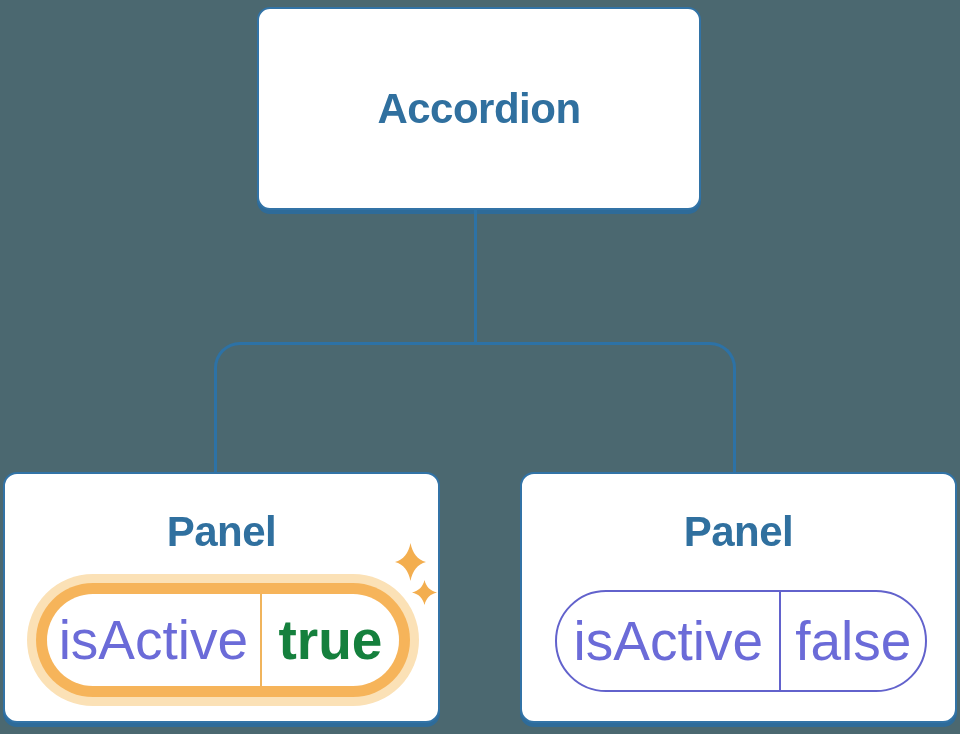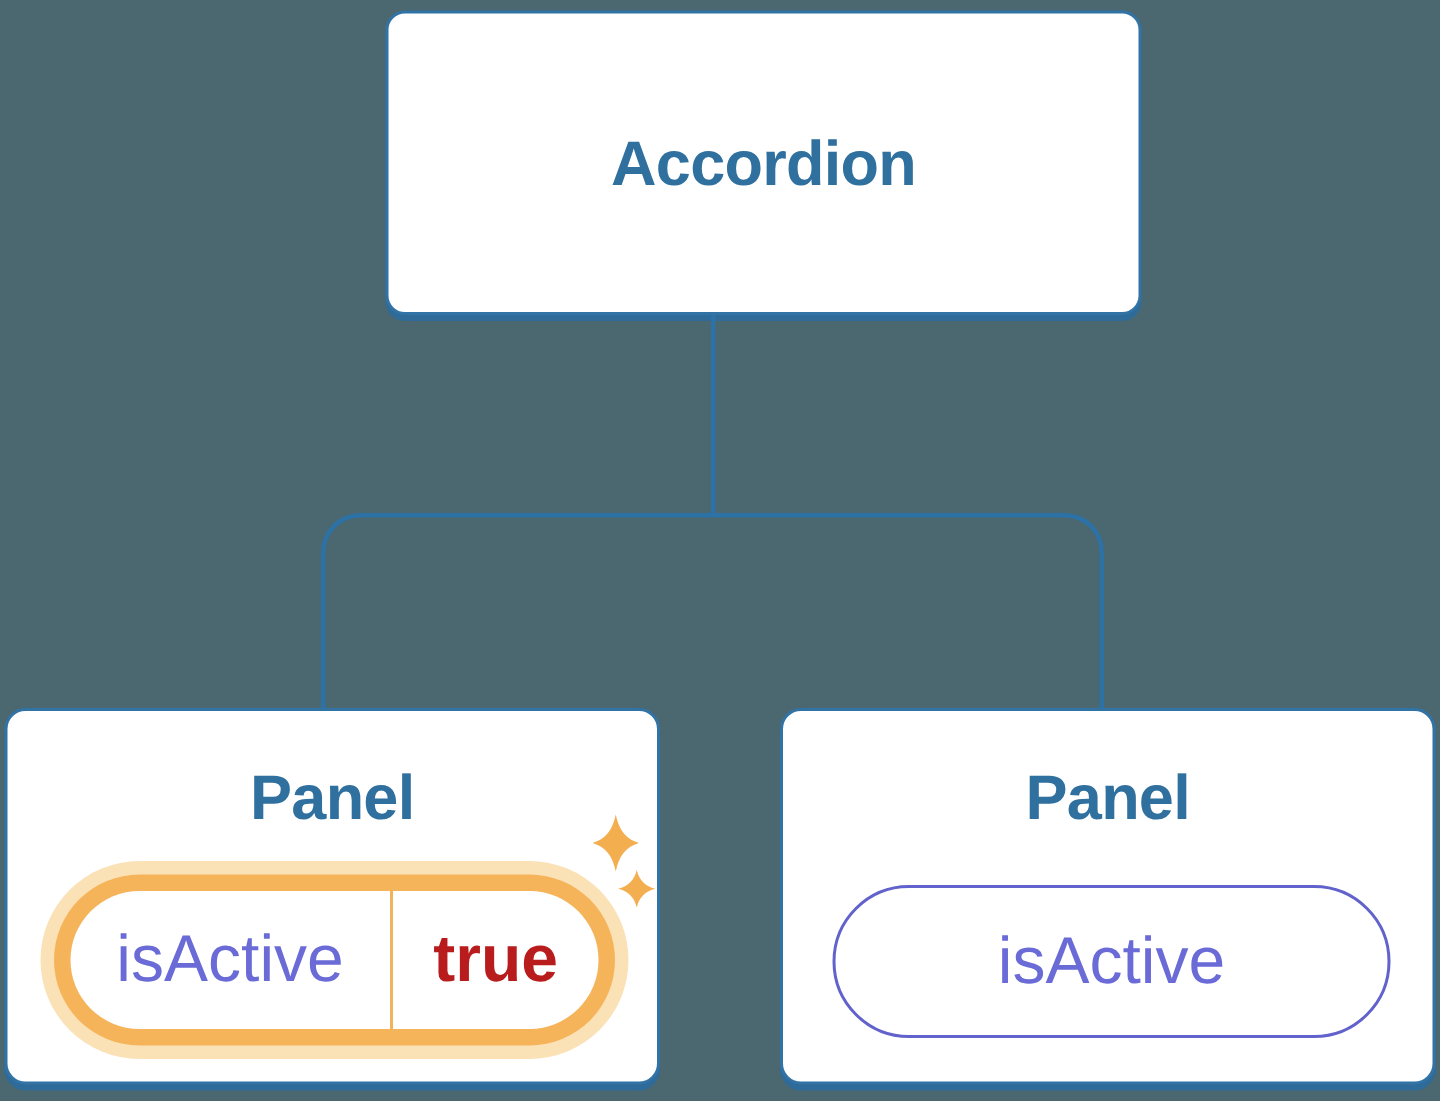--- a/index.html
+++ b/index.html
@@ -13,21 +13,21 @@
   }
   .node {
     position: absolute;
     background: #FFFFFF;
     border: 2px solid #3273A6;
     box-shadow: 0 4px 0 #2E6B99;
     box-sizing: border-box;
   }
   .accordion-node {
     left: 257px; top: 7px;
-    width: 504px; height: 203px;
+    width: 444px; height: 203px;
     border-radius: 13px;
     display: flex; align-items: center; justify-content: center; text-align: center;
   }
   .heading {
     color: #30709F;
     font-size: 42px;
     font-weight: 600;
     letter-spacing: -0.5px;
   }
   .connector-stem {
@@ -93,31 +93,31 @@
     border: 2px solid #6262CC;
     border-radius: 999px;
     box-sizing: border-box;
     display: flex;
     overflow: hidden;
   }
   .pill-cell {
     display: flex;
     align-items: center;
     justify-content: center;
-    font-size: 44px;
+    font-size: 55px;
     color: #6B6BD8;
     min-width: 0;
   }
   .cell-prop   { flex: 1.55; }
   .cell-value  { flex: 1; }
   .divider-orange { border-left: 2px solid #F0B45C; }
   .divider-purple { border-left: 2px solid #6262CC; }
   .value-active {
     font-weight: 700;
-    color: #b91c1c;
+    color: #15803d;
   }
   .sparkle {
     position: absolute;
   }
   .sparkle-large { left: 390px; top: 69px;  width: 31px; height: 38px; }
   .sparkle-small { left: 407px; top: 106px; width: 25px; height: 25px; }
 </style>
 </head>
 <body>
 
@@ -148,16 +148,17 @@
     <svg class="sparkle sparkle-small" viewBox="0 0 24 24" preserveAspectRatio="none">
       <path d="M12 0 C13.6 6.6 17.4 10.4 24 12 C17.4 13.6 13.6 17.4 12 24 C10.4 17.4 6.6 13.6 0 12 C6.6 10.4 10.4 6.6 12 0 Z" fill="#F3AE4F"></path>
     </svg>
   </div>
 
   <div class="node panel-node panel-right">
     <div class="heading panel-title">Panel</div>
 
     <div class="pill-plain">
       <div class="pill-cell cell-prop">isActive</div>
+      <div class="pill-cell cell-value divider-purple">false</div>
     </div>
   </div>
 
 </div>
 
 </body></html>

